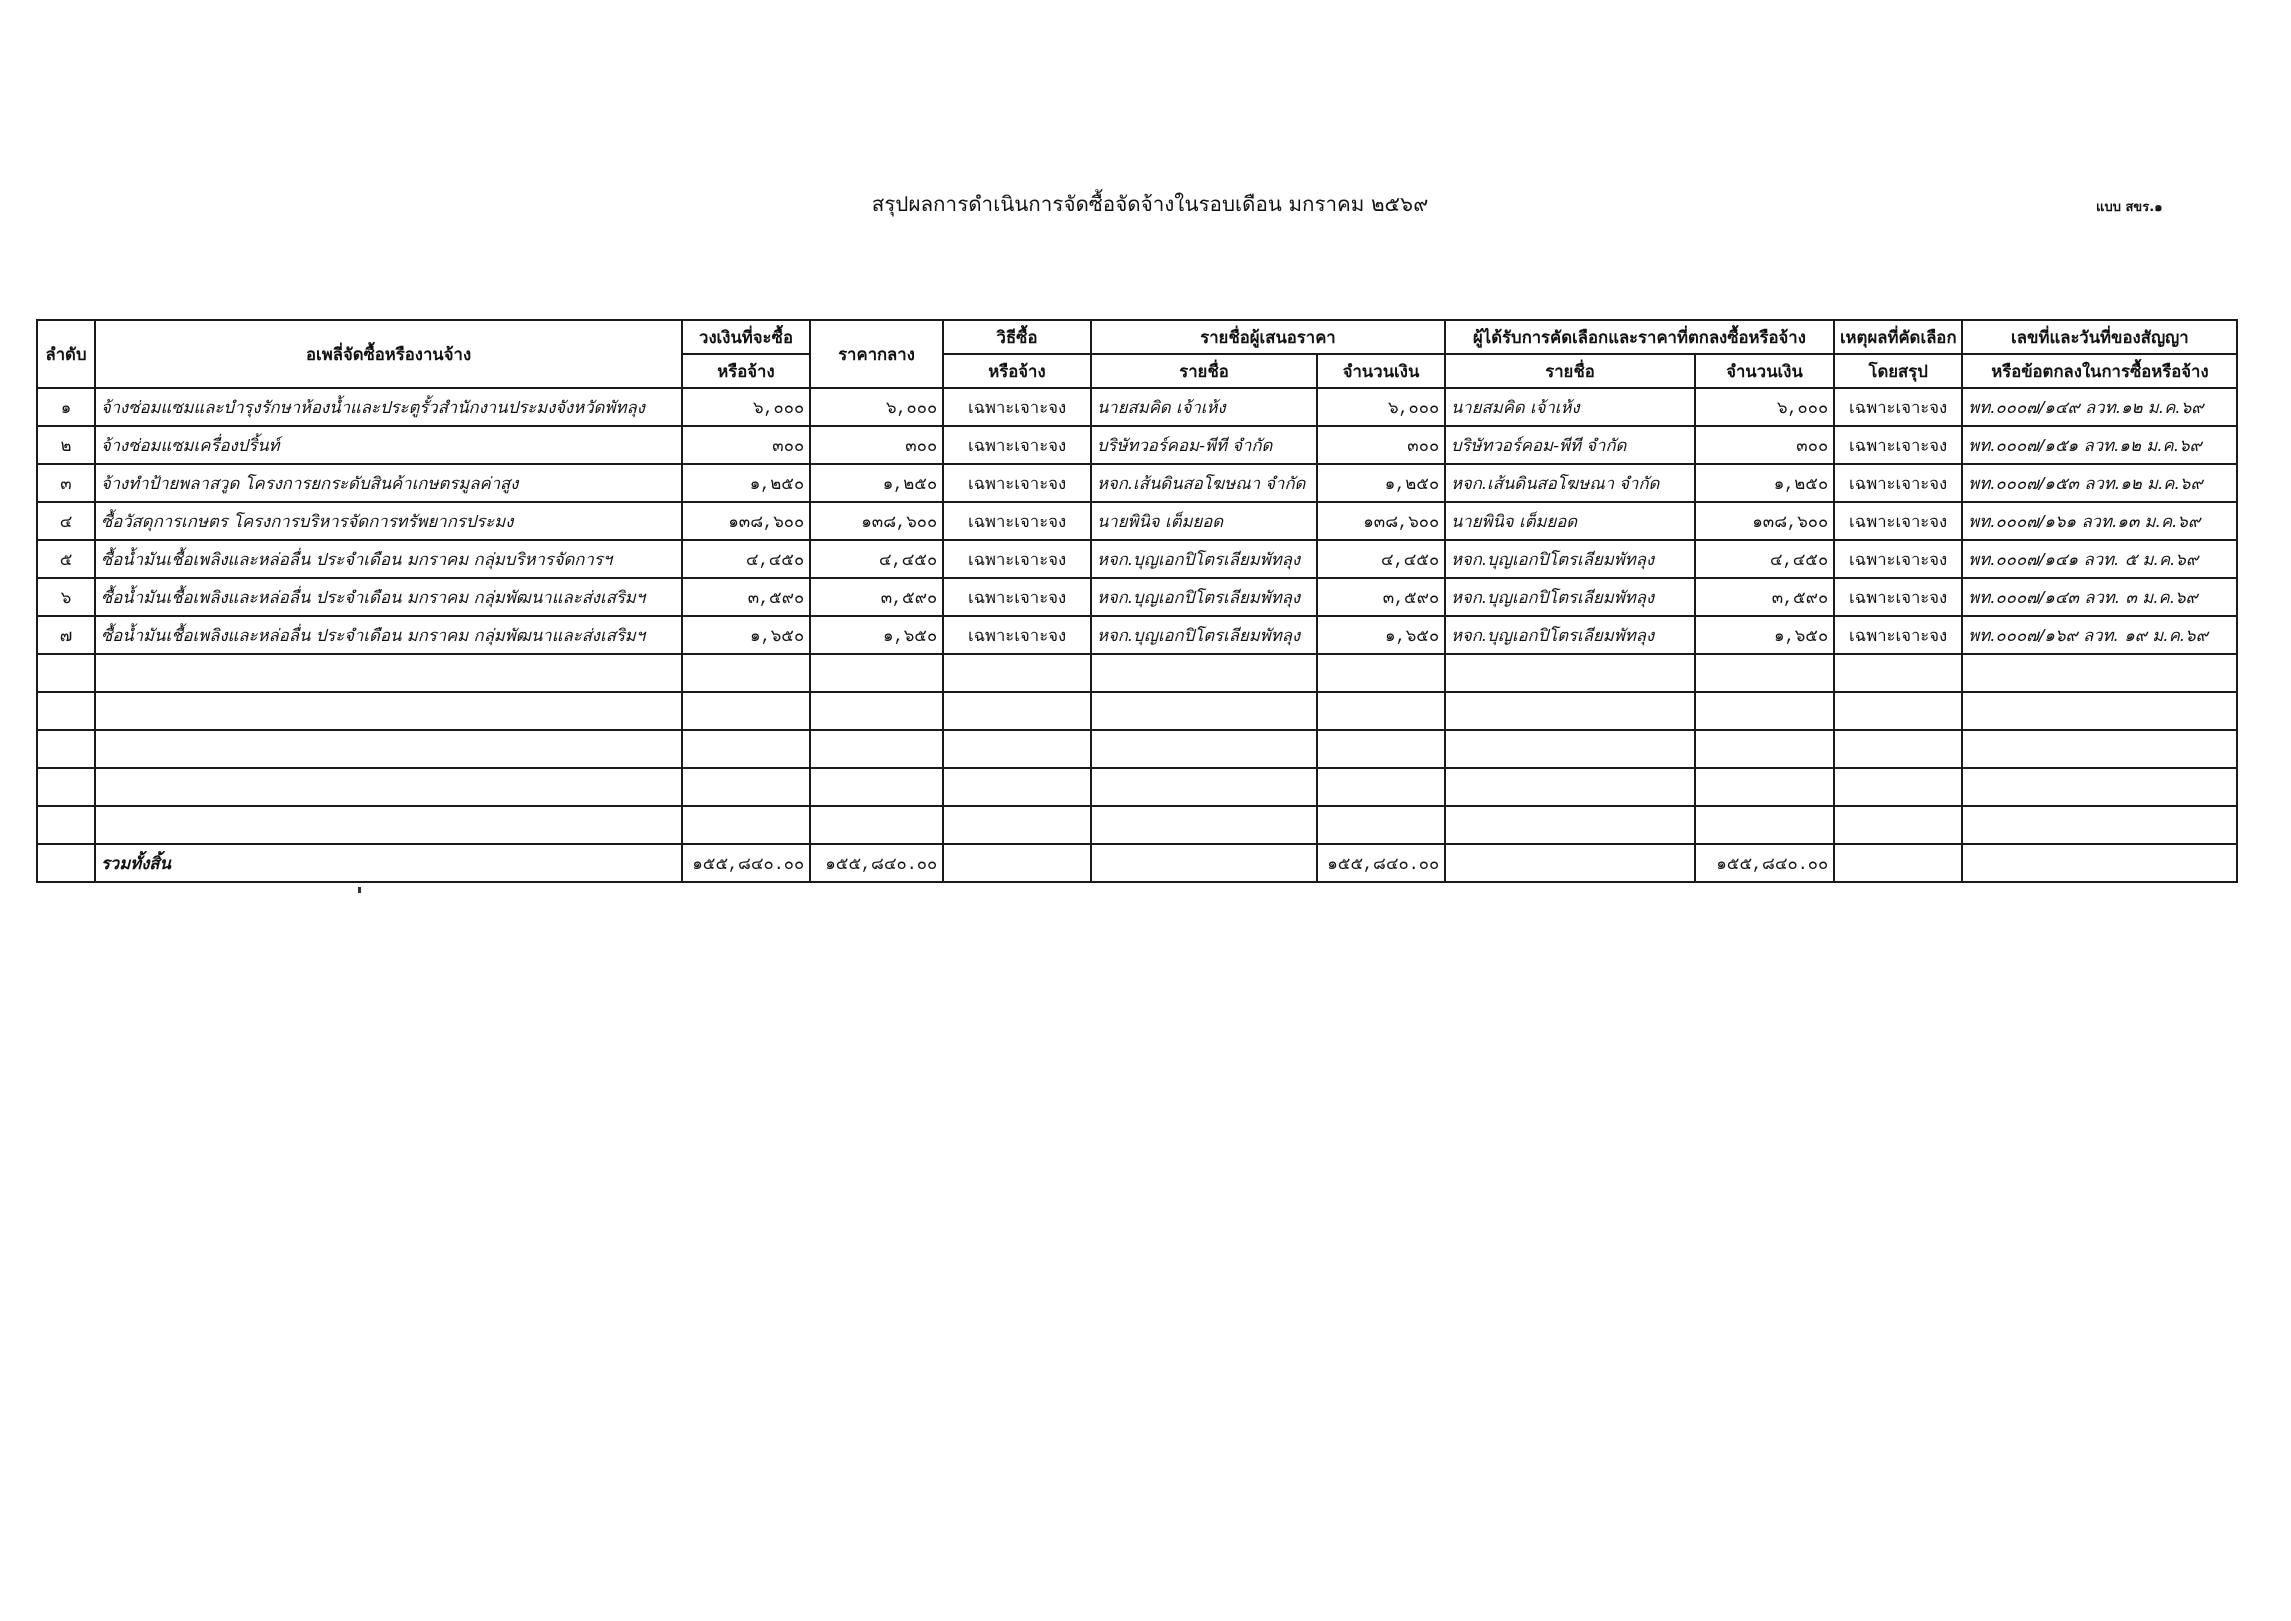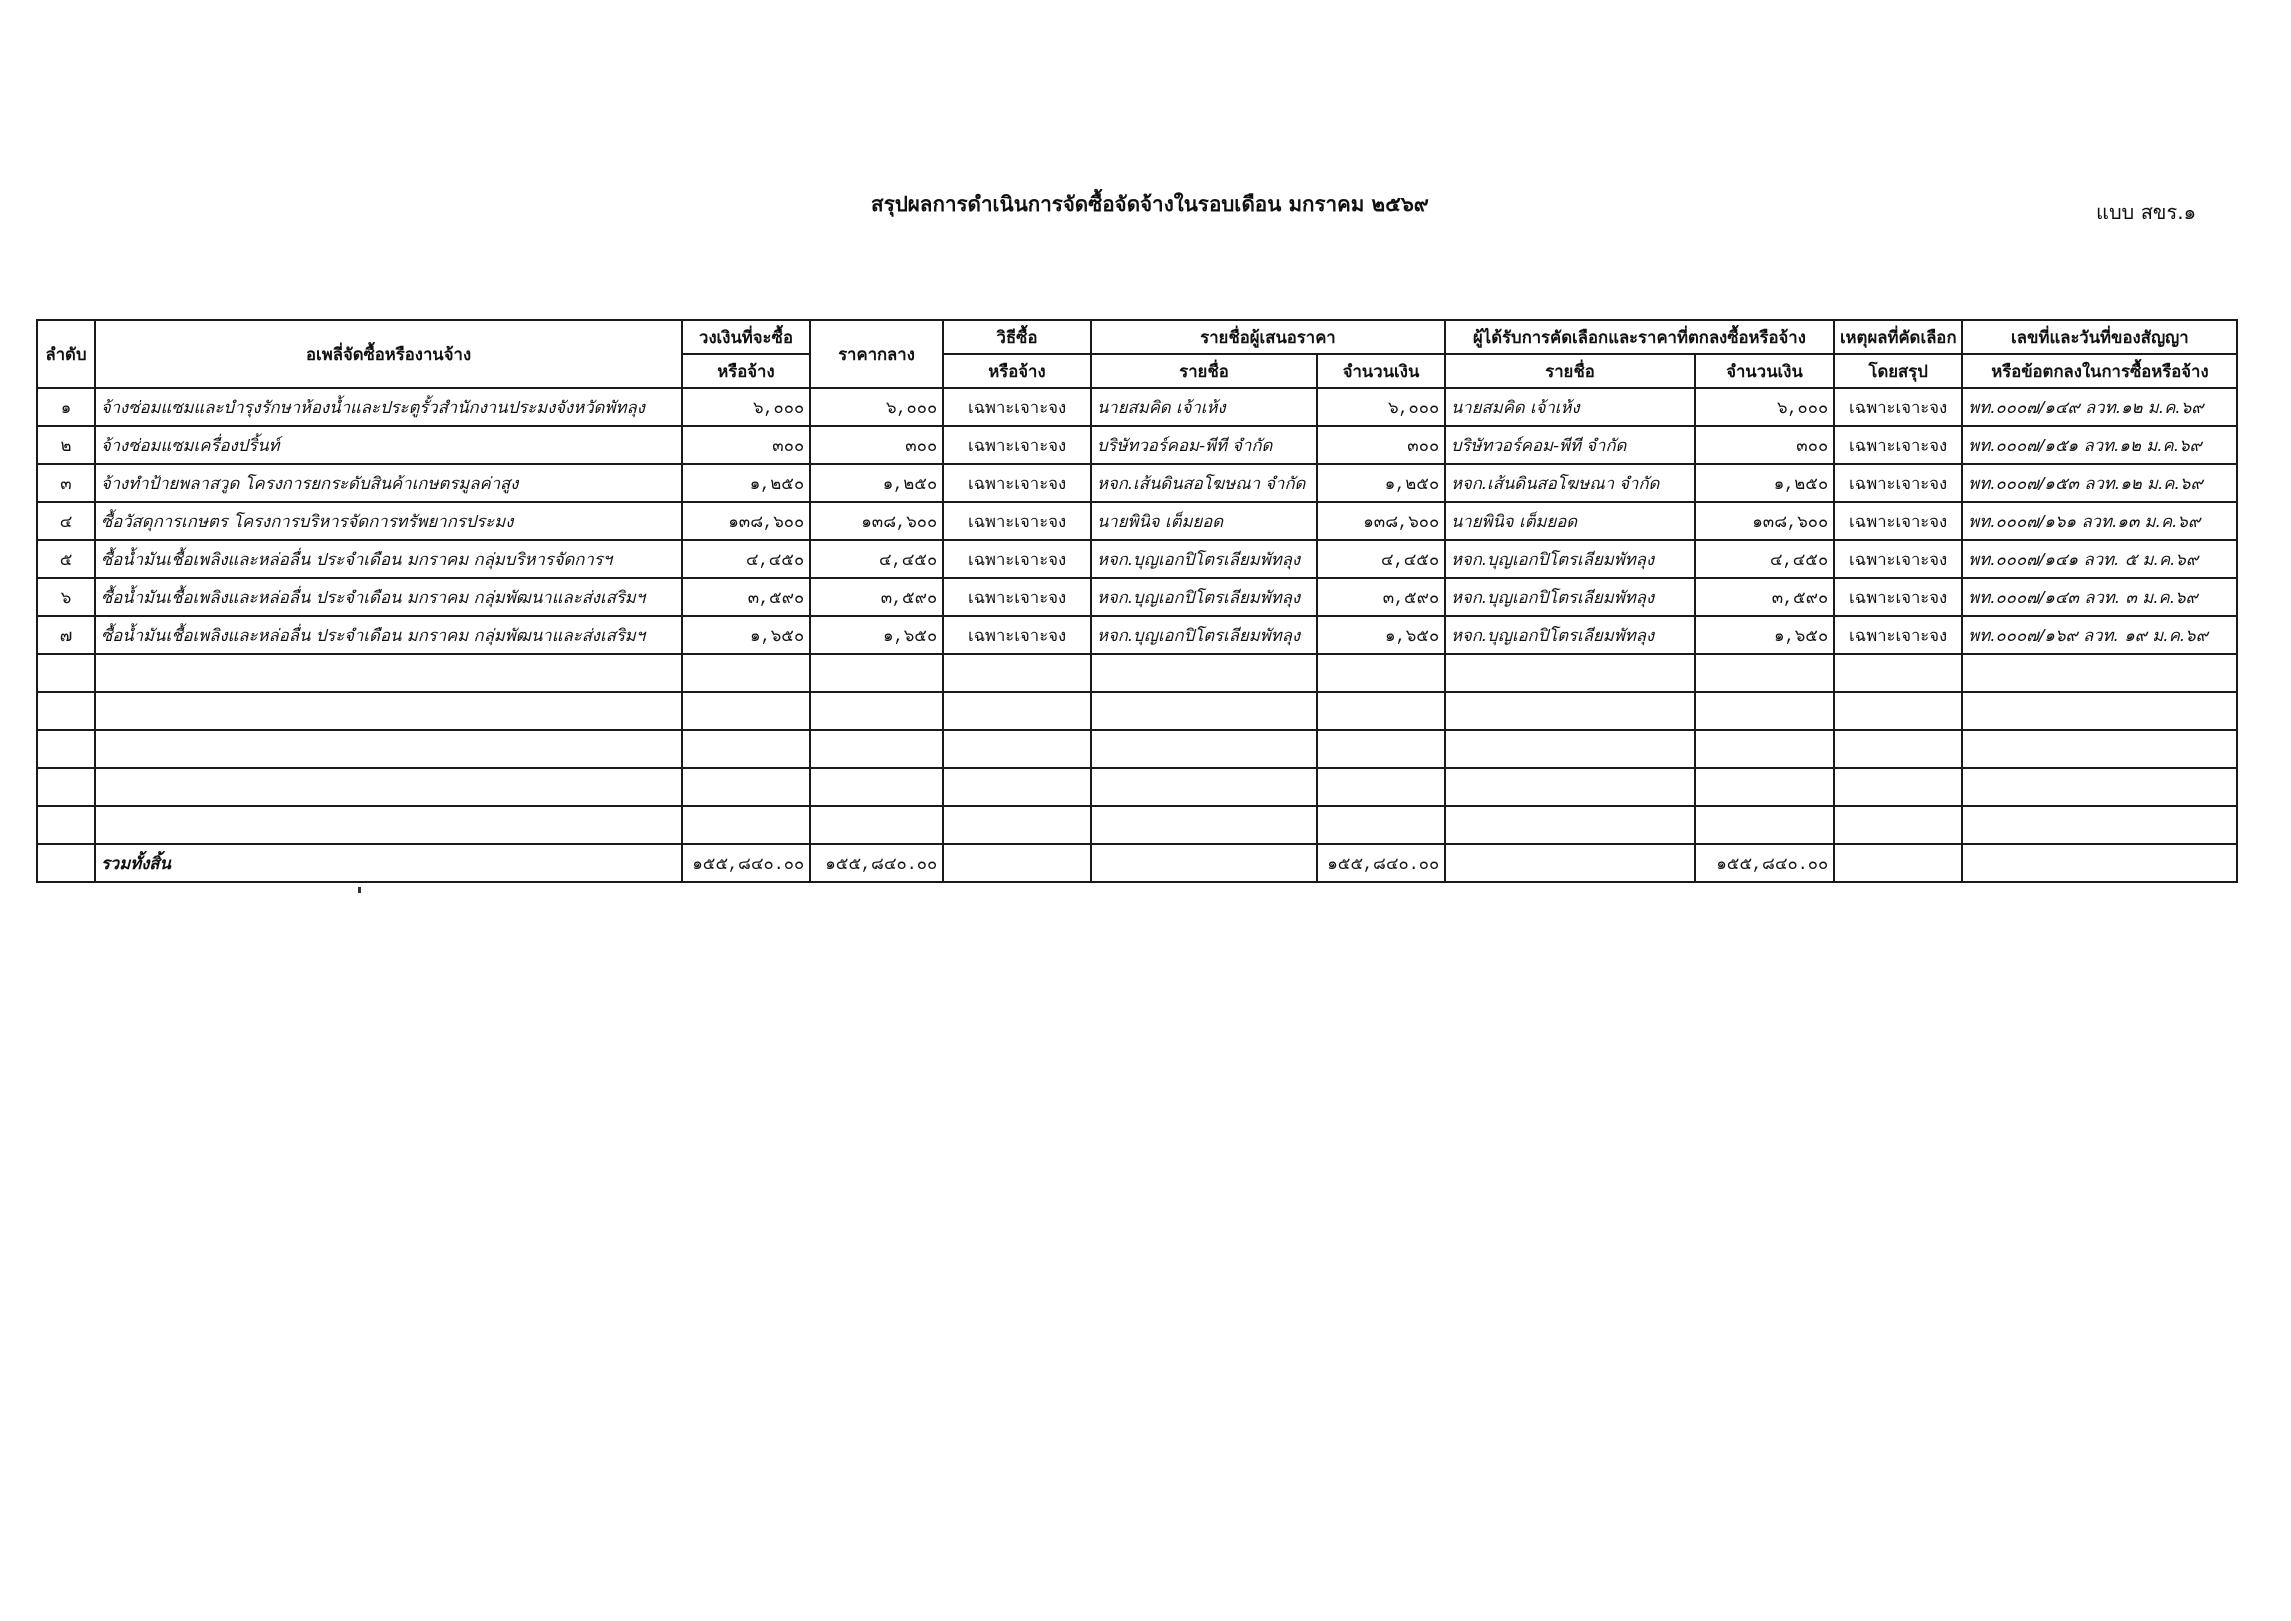--- a/index.html
+++ b/index.html
@@ -1,20 +1,20 @@
 <!DOCTYPE html>
 <html><head>
 <meta charset="utf-8">
 <style>
   html, body { margin:0; padding:0; background:#ffffff; }
   body { width:2292px; height:1621px; position:relative; overflow:hidden;
          font-family:"DejaVu Sans","Liberation Sans",sans-serif; color:#111; }
-  .form-code { position:absolute; left:2096px; top:196px; font-size:20px; font-weight:normal; }
+  .form-code { position:absolute; left:2096px; top:196px; font-size:13px; font-weight:bold; }
   .title-block { position:absolute; left:0; width:2292px; top:188px; text-align:center; }
-  .title-line { font-size:20.6px; font-weight:bold; line-height:33px; height:33px;margin-left:8px; }
+  .title-line { font-size:20.6px; font-weight:normal; line-height:33px; height:33px;margin-left:8px; }
   table.proc { position:absolute; left:36px; top:319px; border-collapse:collapse;
                table-layout:fixed; font-size:16.7px; }
   table.proc td, table.proc th { border:2px solid #1a1a1a; padding:0 4.9px; white-space:nowrap;
                overflow:hidden; box-sizing:border-box; }
   table.proc th { font-weight:bold; font-size:16.7px; text-align:center; height:34px; }
   table.proc td { height:38px; }
   .c { text-align:center; }
   .r { text-align:right;font-family:Liberation Mono, monospace; }
   .l { text-align:left;font-style:italic; }
   .total-label { font-weight:bold; }

